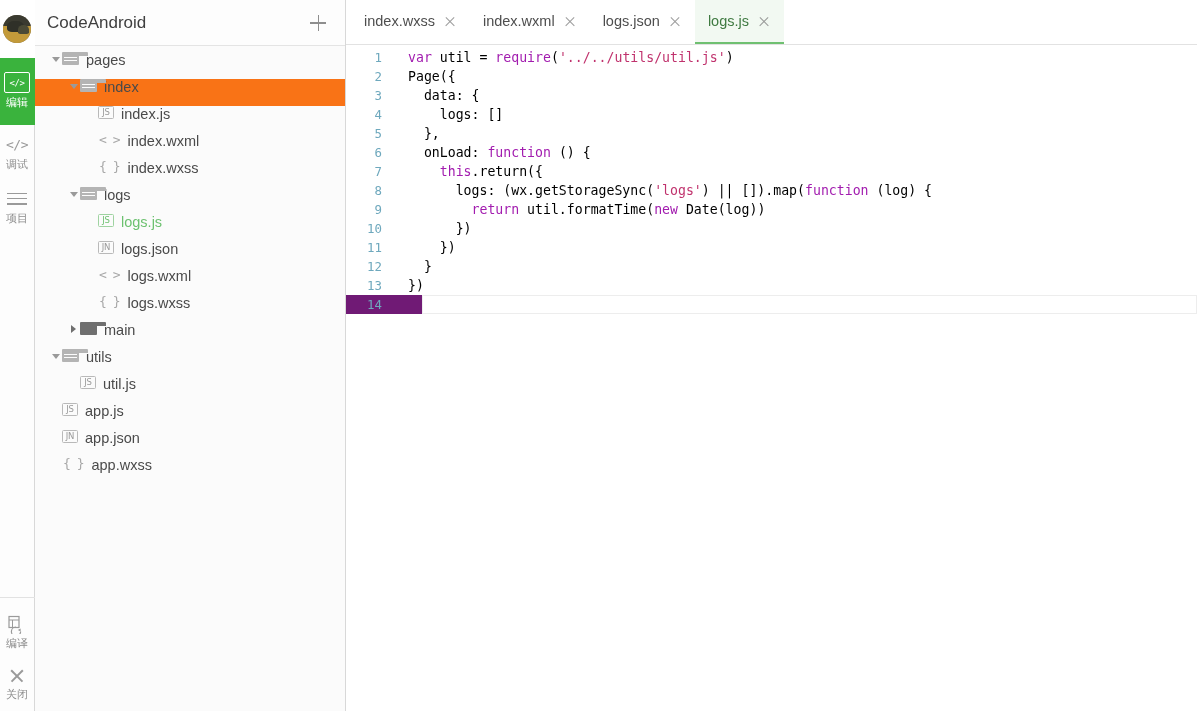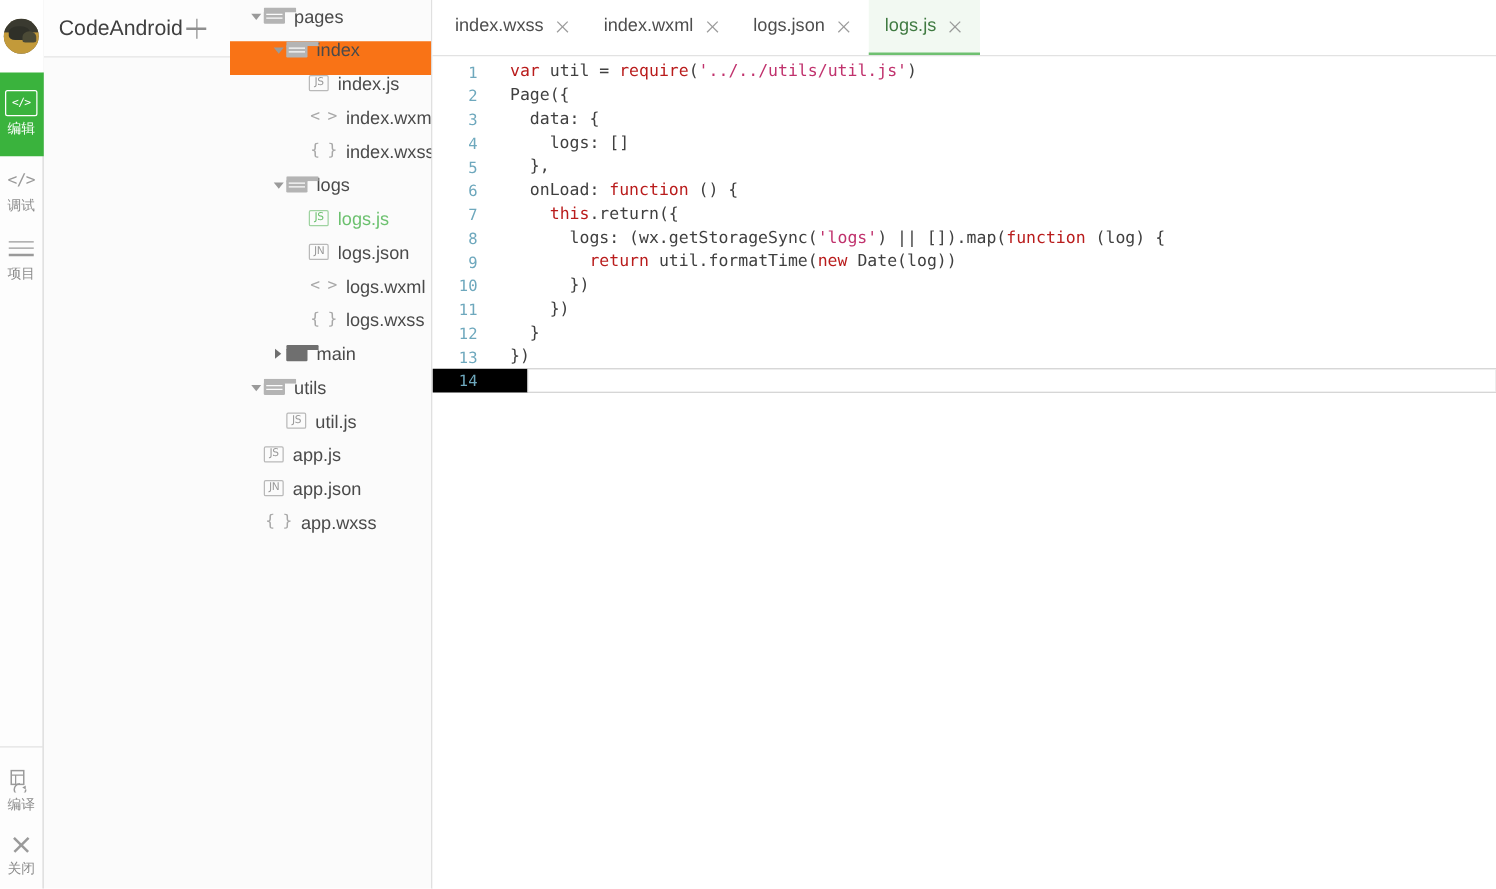--- a/index.html
+++ b/index.html
@@ -101,21 +101,21 @@
   .close-ico::before { transform: rotate(45deg); }
   .close-ico::after  { transform: rotate(-45deg); }
 
   
   .tree-panel {
     width: 311px;
     flex: 0 0 311px;
     height: 711px;
     background: #fbfbfb;
     border-right: 1px solid #d8d8d8;
-    display: flex; flex-direction: row;
+    display: flex; flex-direction: column;
   }
   .project-header {
     height: 46px;
     flex: 0 0 46px;
     background: #fdfdfd;
     border-bottom: 1px solid #e4e4e4;
     display: flex; align-items: center;
     padding: 0 16px 0 12px;
   }
   .project-title {
@@ -302,26 +302,26 @@
   }
   .code-line.current .code-text {
     background: #ffffff;
     border: 1px solid #ededed;
     height: 19px;
     margin-left: 0;
     margin-right: 0;
     box-sizing: border-box;
   }
   .code-line.current {
-    background: #000000;
+    background: #701a75;
     gap: 24px;
   }
-  .k  { color: #b91c1c; }   
+  .k  { color: #a21caf; }   
   .s  { color: #c0326d; }   
-  .p  { color: #404040; text-align: center; }
+  .p  { color: #000000; text-align: center; }
 </style>
 </head>
 <body>
 
 <div id="app">
 
   <div class="rail">
     <div class="avatar-wrap">
       <div class="avatar">
         <div class="sky"></div>

